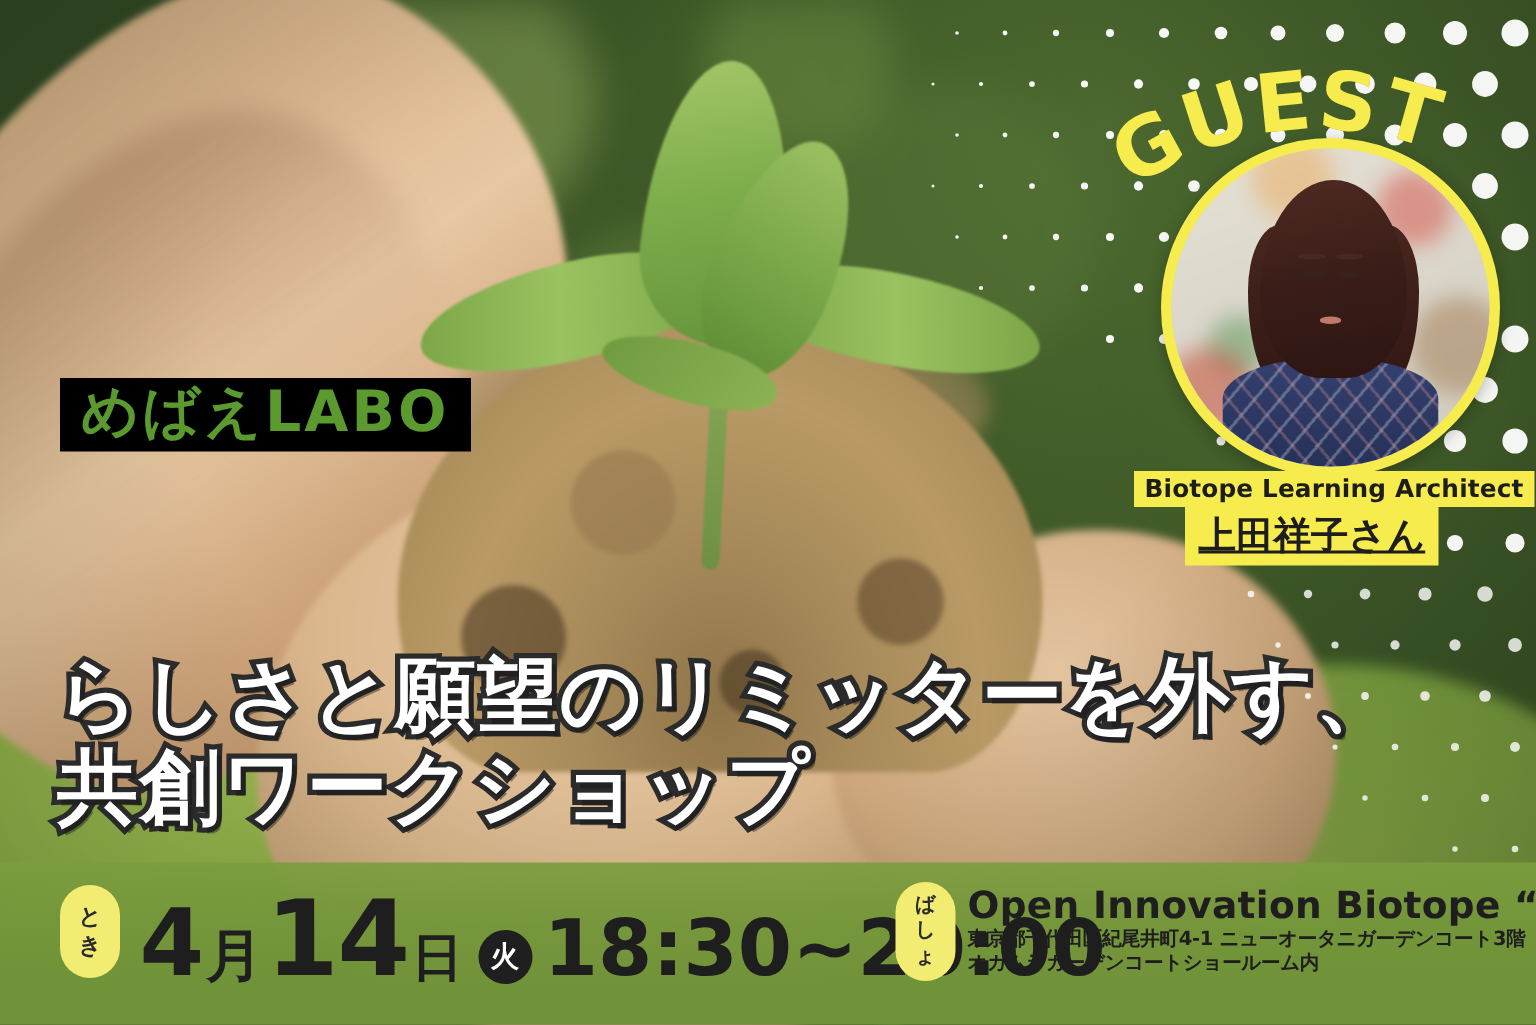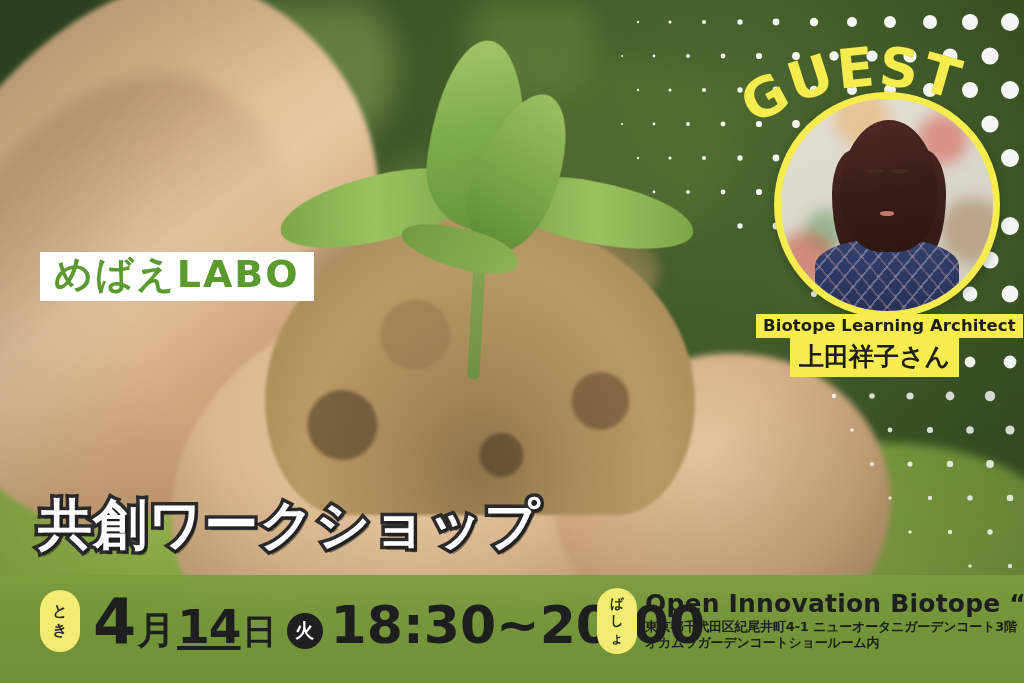--- a/index.html
+++ b/index.html
@@ -129,21 +129,21 @@
     background:radial-gradient(ellipse at 45% 42%, rgba(0,0,0,0) 42%, rgba(30,45,20,.30) 100%);
   }
 
   
   .dots{position:absolute;right:0;top:0;width:410px;height:600px;pointer-events:none;}
   .dots svg{display:block;}
 
   
   .badge-labo{
     position:absolute;left:40px;top:252px;
-    background:#ffffff;color:#5a9a2f;
+    background:#000000;color:#5a9a2f;
     font-family:"DejaVu Sans","Liberation Sans",sans-serif;
     font-weight:700;font-size:38px;letter-spacing:2px;
     padding:3px 14px 6px 14px;line-height:1.05;
     white-space:nowrap;
   }
 
   .headline{
     position:absolute;left:22px;top:312px;
     font-family:"DejaVu Sans","Liberation Sans",sans-serif;
     font-weight:700;
@@ -250,21 +250,21 @@
     background:#f6ec4e;color:#1d1d1b;
     font-family:"DejaVu Sans","Liberation Sans",sans-serif;
     font-weight:700;font-size:16.5px;letter-spacing:.1px;
     padding:2px 7px 3px 7px;white-space:nowrap;z-index:3;
   }
   .guest-name{
     position:absolute;left:44px;top:282px;
     background:#f6ec4e;color:#1d1d1b;
     font-family:"DejaVu Sans","Liberation Sans",sans-serif;
     font-weight:700;font-size:25px;
-    padding:2px 9px 4px 9px;white-space:nowrap;z-index:3;
+    padding:2px 9px 4px 9px;white-space:nowrap;z-index:3;text-decoration:underline;
   }
 
   
   .band{
     position:absolute;left:0;bottom:0;width:1024px;height:108px;
     background:linear-gradient(180deg, rgba(123,157,62,.92) 0%, rgba(116,150,58,.97) 40%, rgba(110,144,55,1) 100%);
   }
 
   .pill{
     position:absolute;
@@ -280,21 +280,21 @@
 
   .date-row{
     position:absolute;left:93px;top:591px;
     display:flex;align-items:baseline;
     color:#1e1e1e;white-space:nowrap;
     font-family:"DejaVu Sans","Liberation Sans",sans-serif;
     font-weight:700;
   }
   .d-num{font-size:62px;line-height:1;letter-spacing:-1px;}
   .d-unit{font-size:38px;line-height:1;margin:0 2px;}
-  .d-day{font-size:47px;line-height:1;letter-spacing:-1px;text-decoration:underline;}
+  .d-day{font-size:70px;line-height:1;letter-spacing:-1px;}
   .d-dayunit{font-size:34px;line-height:1;margin-left:2px;}
   .dow{
     display:inline-flex;align-items:center;justify-content:center;
     width:36px;height:36px;border-radius:50%;
     background:#1f1f1f;color:#ffffff;
     font-size:19px;font-weight:700;
     margin:0 8px 0 10px;transform:translateY(-6px);
   }
   .d-time{font-size:52px;line-height:1;letter-spacing:0px;}
 
@@ -471,20 +471,21 @@
           <circle cx="396" cy="566" r="2.2"></circle>
             <circle cx="356" cy="566" r="1.8"></circle>
         </g>
       </g>
     </svg>
   </div>
 
   <div class="badge-labo">めばえLABO</div>
 
 
+  <div class="subline subline1">らしさと願望のリミッターを外す、</div>
   <div class="subline subline2">共創ワークショップ</div>
 
   <div class="guest-wrap">
 
     <div class="guest-word">
       <svg width="280" height="95" viewBox="0 0 280 95">
         <defs>
           <path id="guestArc" d="M 10,78 Q 130,-8 262,66"></path>
         </defs>
         <text font-family="DejaVu Sans, Liberation Sans, sans-serif" font-size="54" font-weight="700" fill="#3c3a20" opacity="0.55" letter-spacing="2">

